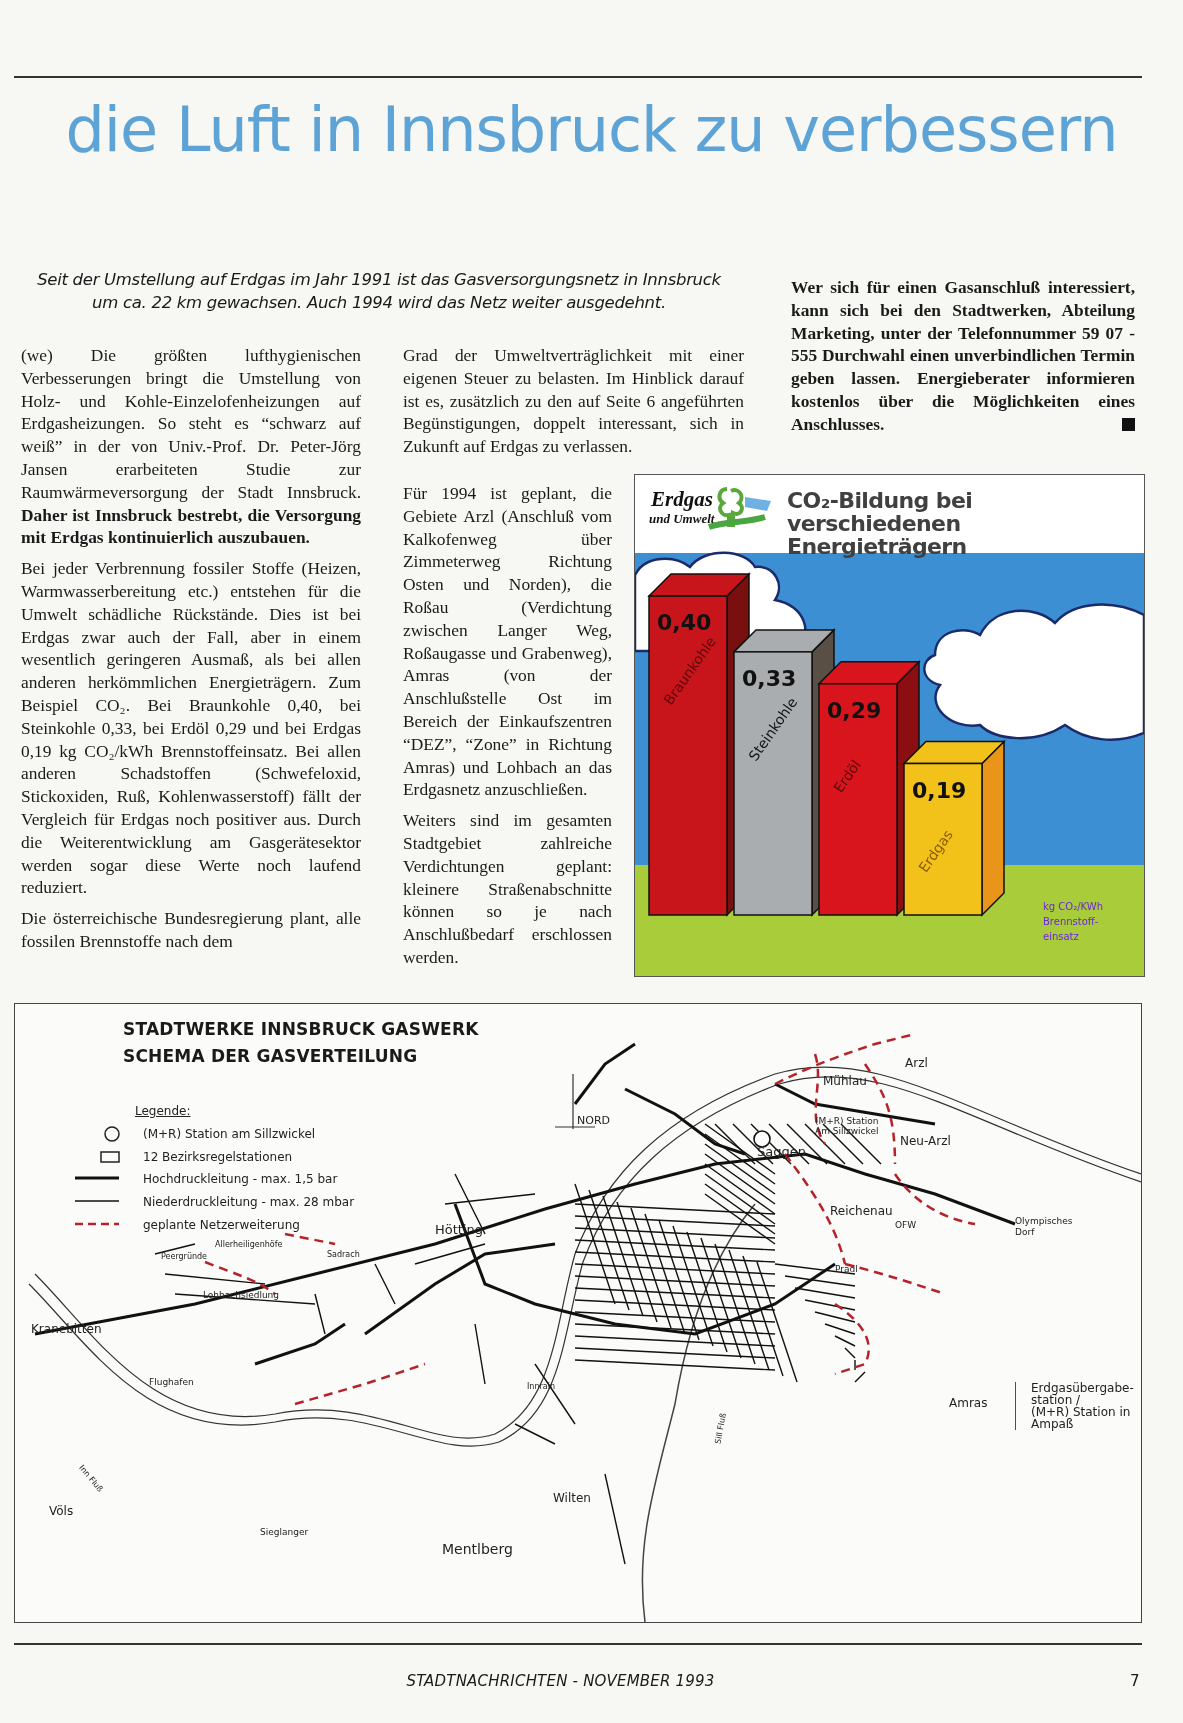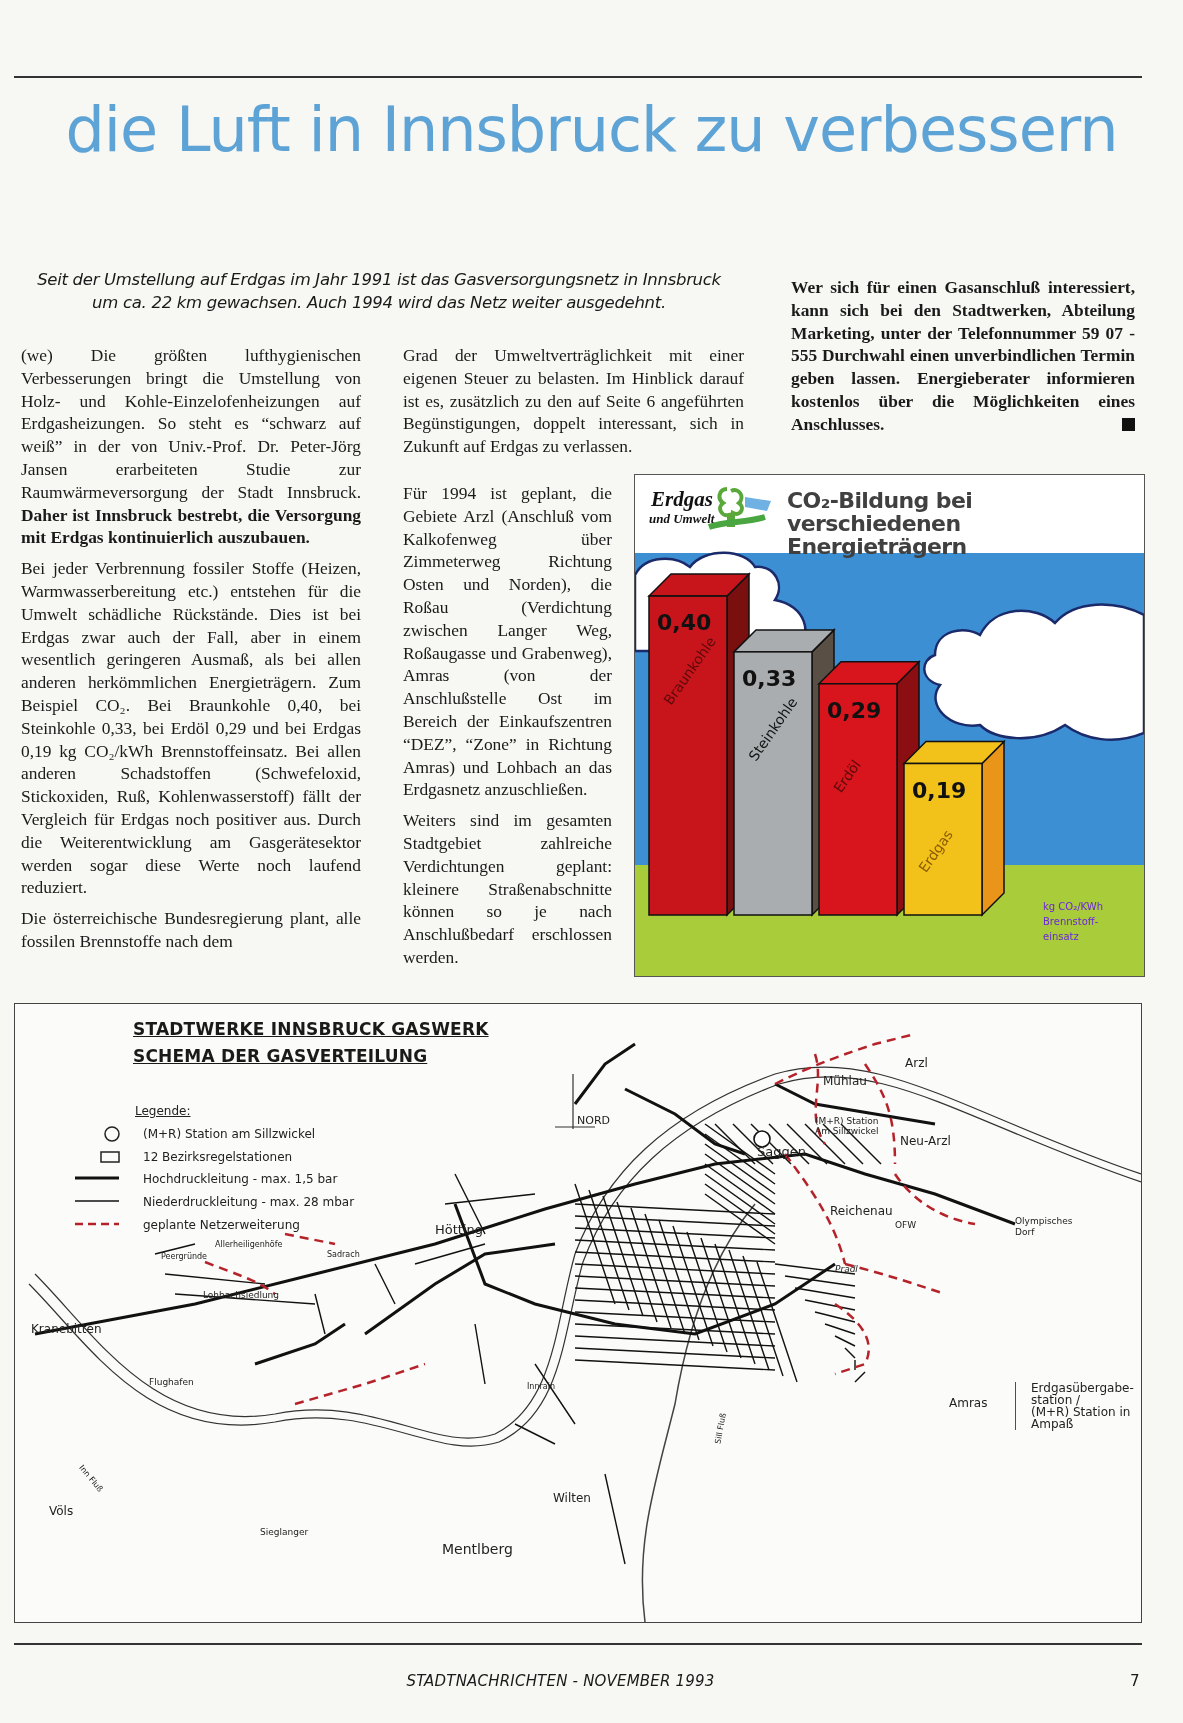--- a/index.html
+++ b/index.html
@@ -17,21 +17,21 @@
   .endmark{display:inline-block;width:13px;height:13px;background:#111;float:right;margin-top:5px;}
   
   .chartbox{position:absolute;left:634px;top:474px;width:509px;height:501px;border:1.5px solid #555;background:#fff;overflow:hidden;}
   .chartbox svg{position:absolute;left:0;top:0;}
   .chart-head{position:absolute;left:152px;top:14px;font-family:"DejaVu Sans",sans-serif;font-size:22px;line-height:23px;font-weight:600;color:#404040;letter-spacing:-0.6px;}
   .logo-word{position:absolute;left:16px;top:12px;font-family:"Liberation Serif",serif;font-style:italic;font-weight:700;font-size:21px;color:#111;}
   .logo-sub{position:absolute;left:14px;top:36px;font-family:"Liberation Serif",serif;font-style:italic;font-weight:700;font-size:13px;color:#111;}
   
   .mapbox{position:absolute;left:14px;top:1003px;width:1126px;height:618px;border:1.5px solid #444;background:#fbfbf9;overflow:hidden;}
   .mapbox svg{position:absolute;left:0;top:0;}
-  .map-title{position:absolute;left:118px;top:12px;font-family:"DejaVu Sans",sans-serif;font-weight:700;font-size:17px;line-height:27px;letter-spacing:0.2px;text-decoration:underline;}
+  .map-title{position:absolute;left:108px;top:12px;font-family:"DejaVu Sans",sans-serif;font-weight:700;font-size:17px;line-height:27px;letter-spacing:0.2px;}
   .legend{position:absolute;left:60px;top:100px;font-family:"DejaVu Sans",sans-serif;font-size:12px;color:#222;}
   .legend .lh{position:absolute;left:60px;top:0;text-decoration:underline;}
   .legend .row{position:absolute;left:0;height:18px;width:420px;}
   .legend .row span.t{position:absolute;left:68px;top:0;white-space:nowrap;}
   .maplabel{position:absolute;font-family:"DejaVu Sans",sans-serif;color:#222;white-space:nowrap;}
   .footer{position:absolute;top:1672px;left:0;width:1121px;text-align:center;font-family:"DejaVu Sans",sans-serif;font-style:italic;font-size:15px;letter-spacing:0.2px;}
   .pagenum{position:absolute;top:1672px;left:1130px;font-family:"DejaVu Sans",sans-serif;font-size:15px;}
 </style>
 </head>
 <body>
@@ -260,21 +260,21 @@
   <div class="maplabel" style="left:880px;top:216px;font-size:9px;">OFW</div>
   <div class="maplabel" style="left:1000px;top:212px;font-size:9px;width:60px;white-space:normal;line-height:11px;">Olympisches Dorf</div>
   <div class="maplabel" style="left:420px;top:218px;font-size:13px;">Hötting</div>
   <div class="maplabel" style="left:146px;top:248px;font-size:8px;">Peergründe</div>
   <div class="maplabel" style="left:200px;top:236px;font-size:8px;">Allerheiligenhöfe</div>
   <div class="maplabel" style="left:312px;top:246px;font-size:8px;">Sadrach</div>
   <div class="maplabel" style="left:188px;top:286px;font-size:9px;">Lohbachsiedlung</div>
   <div class="maplabel" style="left:16px;top:318px;font-size:12px;">Kranebitten</div>
   <div class="maplabel" style="left:134px;top:373px;font-size:9px;text-align:right;">Flughafen</div>
   <div class="maplabel" style="left:512px;top:378px;font-size:8px;">Innrain</div>
-  <div class="maplabel" style="left:820px;top:260px;font-size:9px;font-style:italic;">Pradl</div>
+  <div class="maplabel" style="left:820px;top:260px;font-size:9px;">Pradl</div>
   <div class="maplabel" style="left:934px;top:392px;font-size:12px;">Amras</div>
   <div class="maplabel" style="left:34px;top:500px;font-size:12px;">Völs</div>
   <div class="maplabel" style="left:245px;top:523px;font-size:9px;">Sieglanger</div>
   <div class="maplabel" style="left:427px;top:537px;font-size:14px;">Mentlberg</div>
   <div class="maplabel" style="left:538px;top:487px;font-size:12px;">Wilten</div>
   <div class="maplabel" style="left:60px;top:470px;font-size:8px;transform:rotate(50deg);">Inn Fluß</div>
   <div class="maplabel" style="left:690px;top:420px;font-size:8px;transform:rotate(-80deg);">Sill Fluß</div>
   <div class="maplabel" style="left:1000px;top:378px;font-size:12px;line-height:12px;border-left:1px solid #b5222a;padding-left:15px;">
     <div>Erdgasübergabe-</div>
     <div>station /</div>

